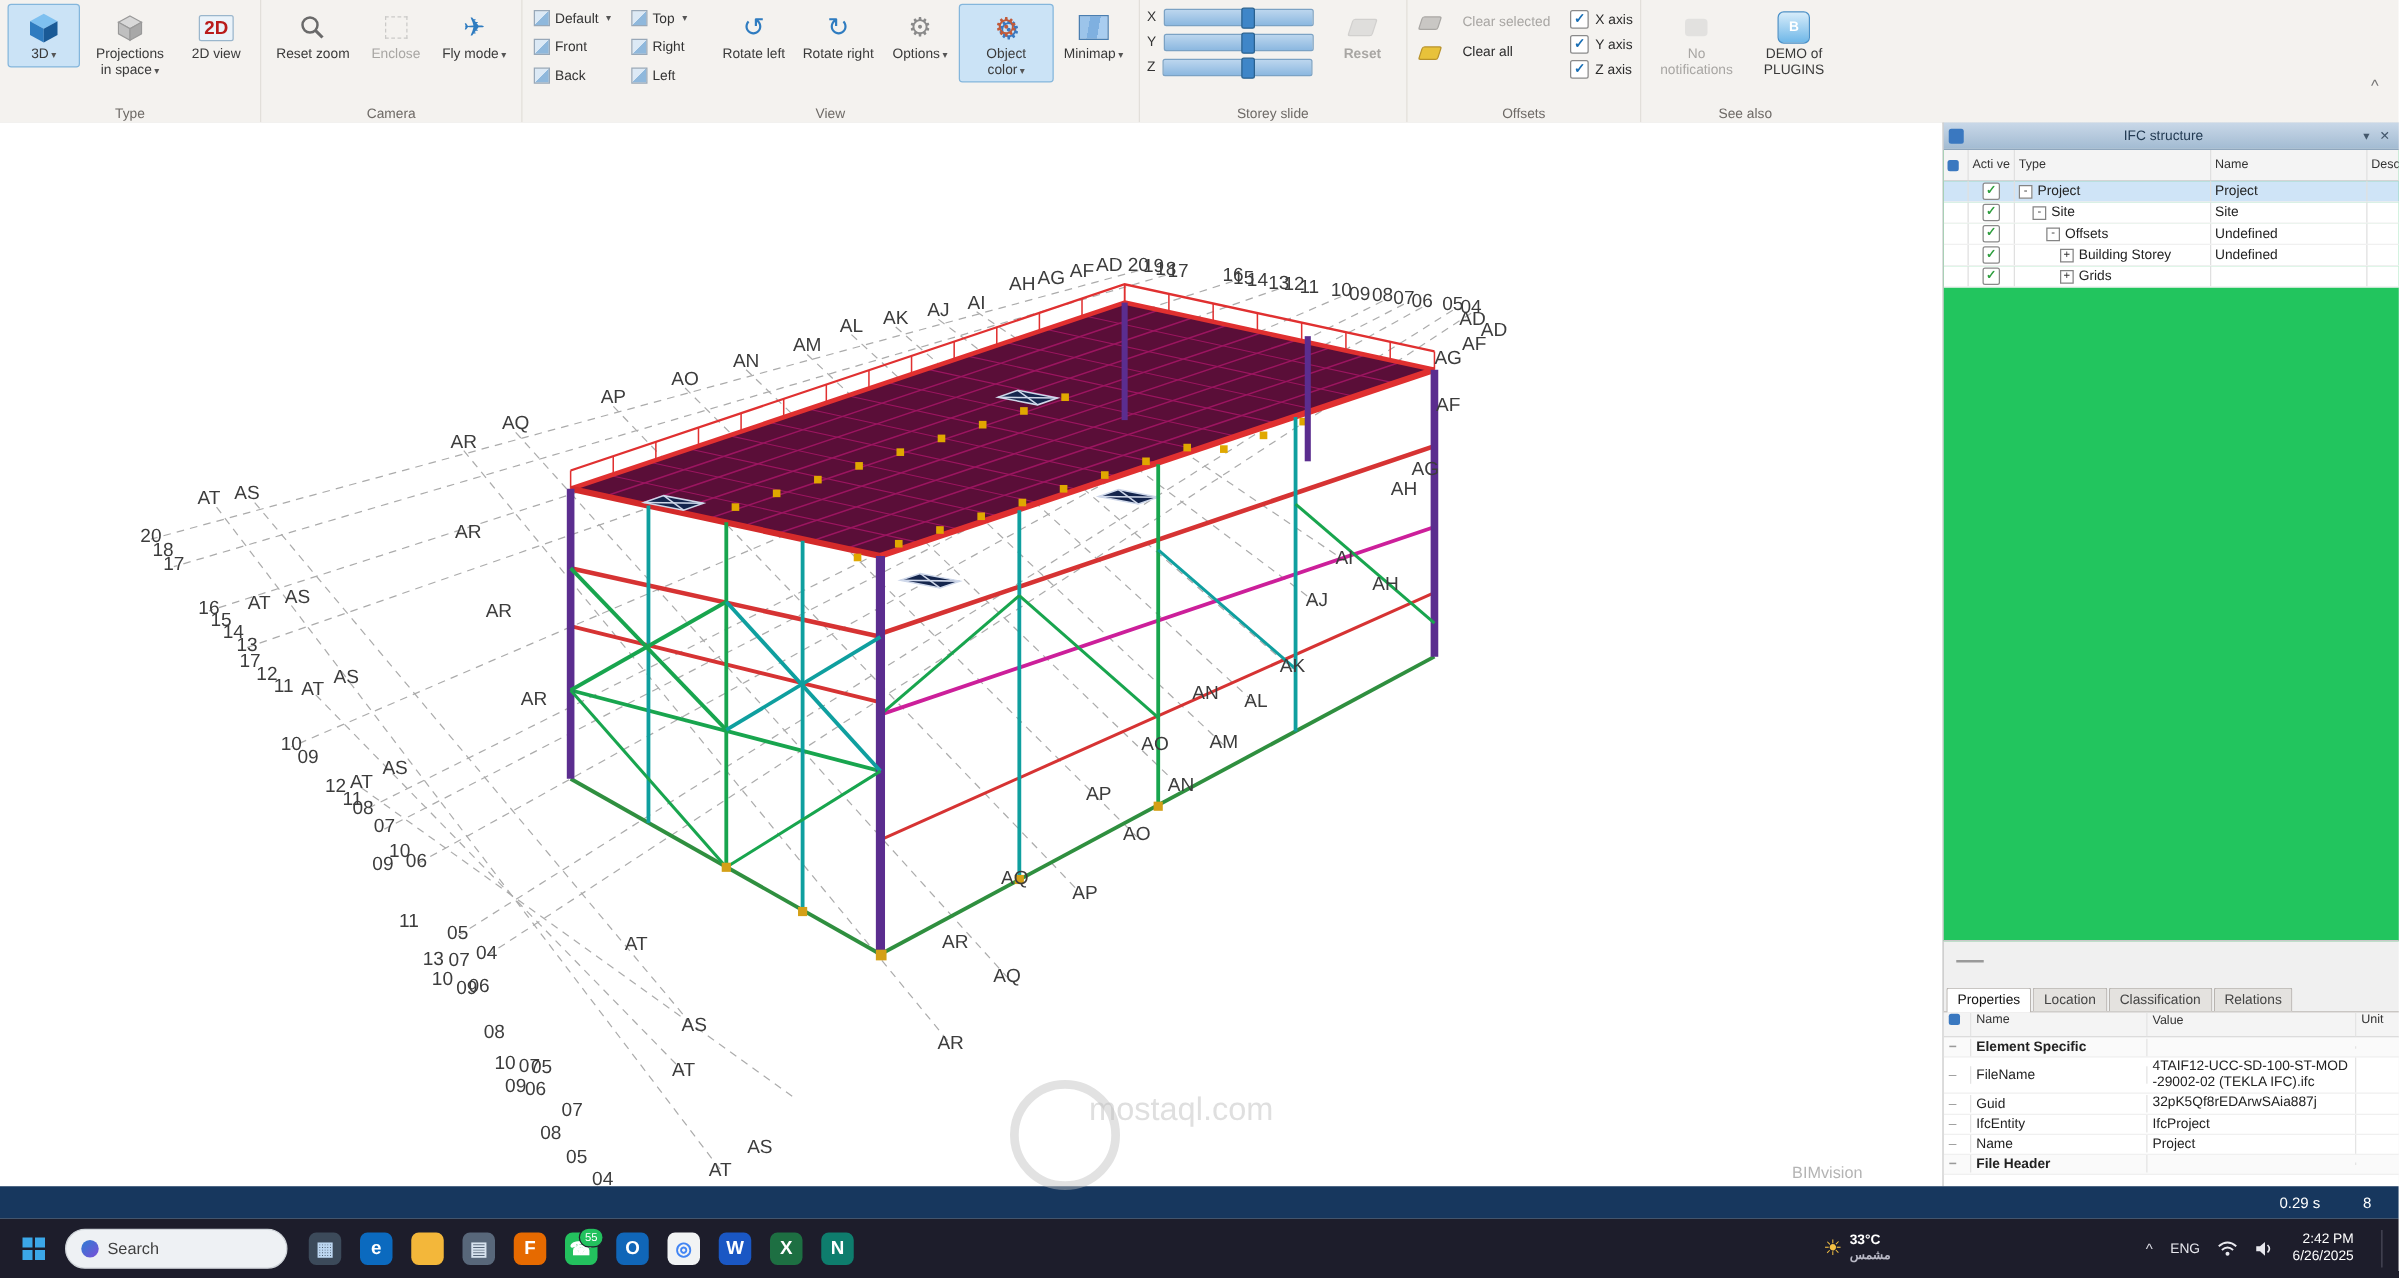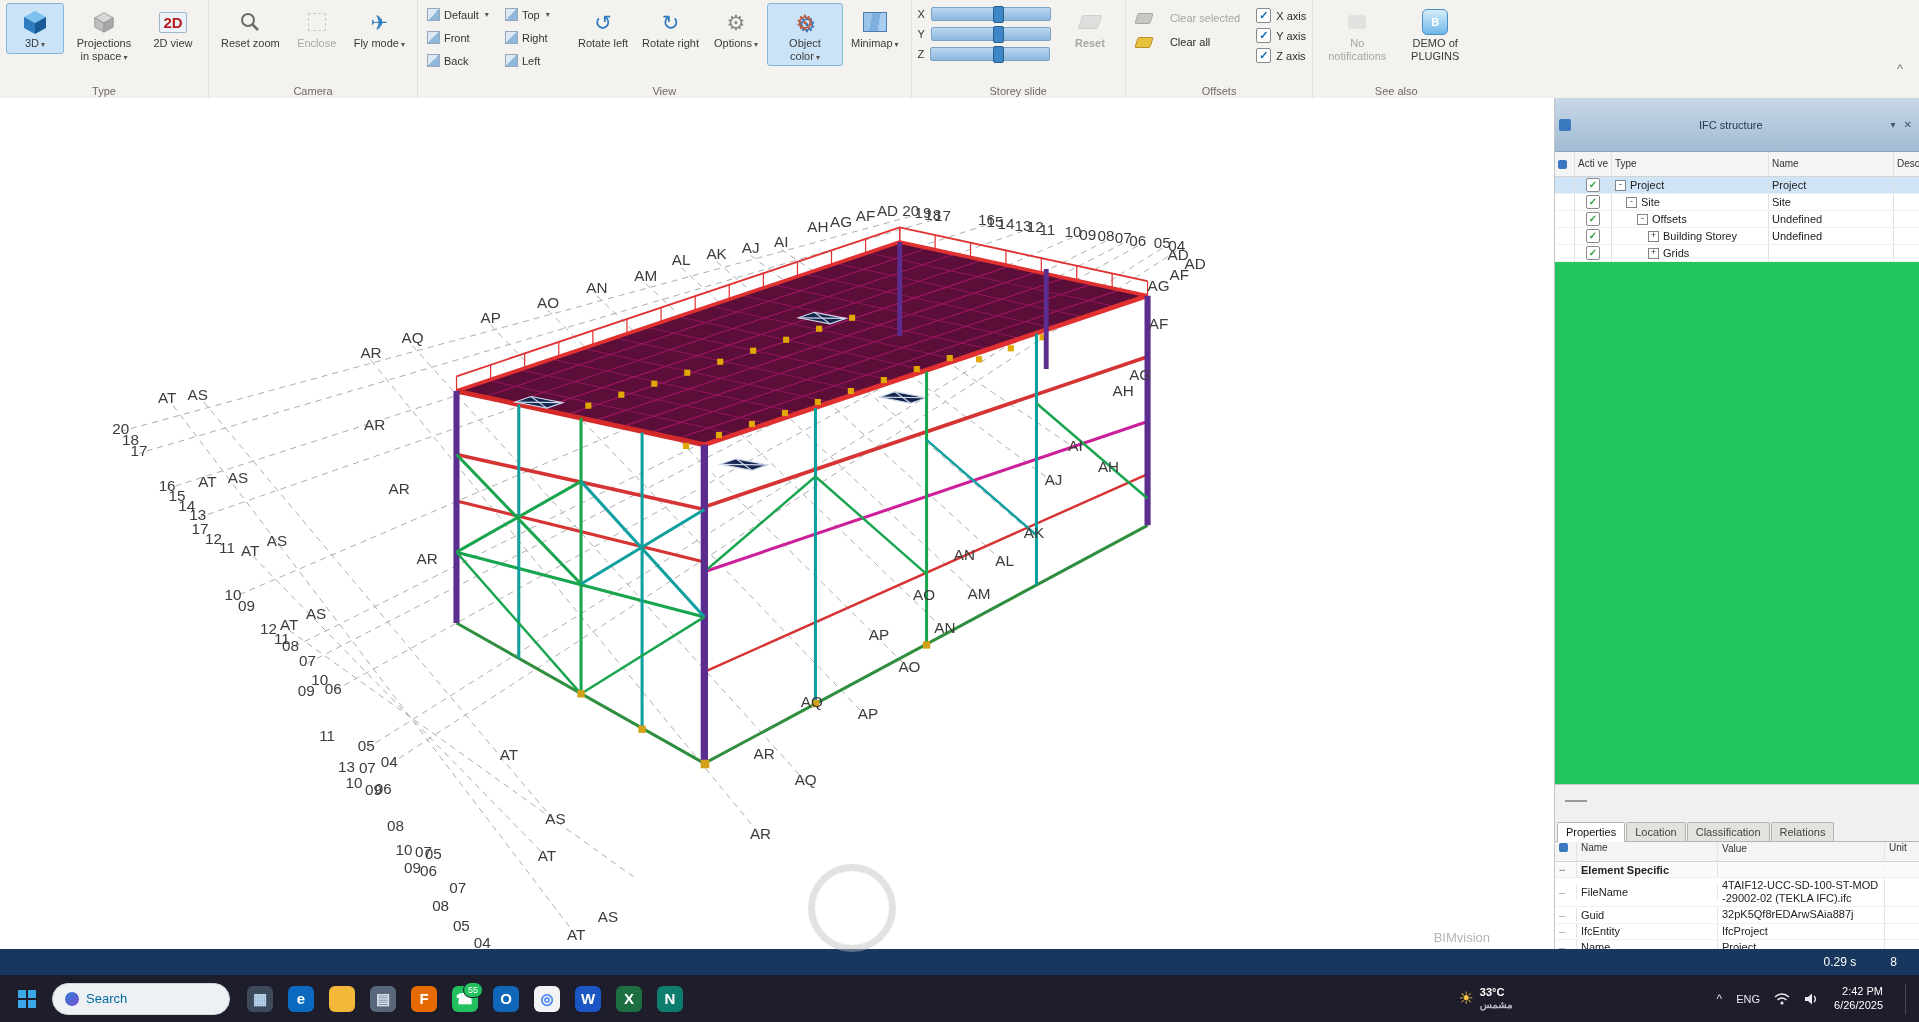--- a/index.html
+++ b/index.html
@@ -44,21 +44,21 @@
   .notif-ic{width:18px;height:14px;background:#cfcdca;border-radius:3px;position:relative;}
   .bimv-ic{width:24px;height:24px;border-radius:5px;border:1px solid #4a90c8;background:linear-gradient(#d6ecfa,#6fb7e8);color:#fff;font-weight:bold;font-size:11px;display:flex;align-items:center;justify-content:center;}
   #ribbon-collapse{position:absolute;right:16px;bottom:22px;color:#777;font-size:13px;cursor:default;}
   
   #viewport{position:absolute;left:0;top:98px;width:1554px;height:851px;background:#ffffff;overflow:hidden;}
   #viewport svg{width:100%;height:100%;display:block;}
   .glabel{font-size:12.5px;fill:#3c3c3c;text-anchor:middle;font-family:"Liberation Sans",sans-serif;}
   #bimv-watermark{position:absolute;right:64px;bottom:4px;color:#b4b4b4;font-size:13px;}
   
   #side-panel{position:absolute;left:1554px;top:98px;width:365px;height:851px;background:#f0f0f0;border-left:1px solid #c4c4c4;font-size:11px;}
-  #ifc-header{height:21px;background:linear-gradient(#c9d8e8,#a2bbd2);border-bottom:1px solid #8fa6bc;display:flex;align-items:center;padding:16px 4px;color:#223a52;}
+  #ifc-header{height:21px;background:linear-gradient(#c9d8e8,#a2bbd2);border-bottom:1px solid #8fa6bc;display:flex;align-items:center;padding:0 4px;color:#223a52;}
   #ifc-header .title{flex:1;text-align:center;font-size:11px;}
   .hdr-ic{width:12px;height:12px;background:#3a78c0;border-radius:2px;margin-right:4px;}
   .hdr-btn{color:#44586c;font-size:10px;padding:0 4px;cursor:default;}
   #tree-wrap{background:#22c55e;height:632px;border-bottom:1px solid #c8c8c8;overflow:hidden;}
   .tree-hrow,.tree-row{display:flex;align-items:stretch;}
   .tree-hrow{background:#f4f4f4;border-bottom:1px solid #d4d4d4;height:24px;}
   .tcell{border-right:1px solid #e0e0e0;padding:1px 3px;display:flex;align-items:center;overflow:hidden;white-space:nowrap;}
   .hc{font-size:10px;color:#333;white-space:normal;line-height:1.05;}
   .c-pre{width:13px;}
   .c-act{width:30px;justify-content:center;}
@@ -89,21 +89,21 @@
   
   #site-watermark{position:absolute;left:790px;top:870px;width:310px;text-align:center;pointer-events:none;z-index:5;}
   #site-watermark .ring{position:absolute;left:18px;top:-6px;width:74px;height:74px;border:7px solid rgba(190,190,190,.45);border-radius:50%;}
   #site-watermark .ar{font-size:44px;color:rgba(185,185,185,.75);font-weight:bold;}
   #site-watermark .en{font-size:26px;color:rgba(215,215,215,.8);margin-top:2px;}
   
   #taskbar{position:absolute;left:0;top:975px;width:1919px;height:47px;background:#1d1d2b;display:flex;align-items:center;padding:0 10px;box-sizing:border-box;color:#e8e8ee;}
   #start-btn{width:34px;height:34px;display:flex;align-items:center;justify-content:center;border-radius:5px;}
   .winlogo{display:grid;grid-template-columns:8px 8px;grid-auto-rows:8px;gap:2px;}
   .winlogo div{background:#3ba7e8;}
-  #search-pill{display:flex;align-items:center;gap:7px;background:#eef1f4;border:1px solid #cfd4d9;border-radius:16px;height:30px;width:152px;padding:0 12px;margin-left:8px;color:#0369a1;font-size:13px;}
+  #search-pill{display:flex;align-items:center;gap:7px;background:#eef1f4;border:1px solid #cfd4d9;border-radius:16px;height:30px;width:152px;padding:0 12px;margin-left:8px;color:#404040;font-size:13px;}
   .search-dot{width:14px;height:14px;border-radius:50%;background:linear-gradient(135deg,#2d7dd2,#7b4fd8);}
   #taskbar-apps{display:flex;align-items:center;gap:9px;margin-left:14px;}
   .tb-app{position:relative;width:32px;height:36px;display:flex;align-items:center;justify-content:center;border-radius:4px;}
   .tb-glyph{width:26px;height:26px;border-radius:6px;display:flex;align-items:center;justify-content:center;font-size:15px;font-weight:bold;}
   .tb-badge{position:absolute;right:-2px;top:1px;min-width:14px;height:14px;border-radius:8px;background:#23c15e;color:#fff;font-size:9px;display:flex;align-items:center;justify-content:center;padding:0 2px;border:1px solid #1d1d2b;}
   #tray{margin-left:auto;display:flex;align-items:center;gap:14px;}
   #weather{display:flex;align-items:center;gap:6px;margin-right:190px;}
   #weather .sun{color:#f6c244;font-size:17px;}
   #weather .wtxt{display:flex;flex-direction:column;line-height:1.15;font-weight:bold;}
   #weather .t{font-size:11px;color:#fff;}
@@ -754,20 +754,21 @@
   </div>
 </div>
 
 <div id="status-strip">
   <span>0.29 s</span>
   <span>8</span>
 </div>
 
 <div id="site-watermark">
   <div class="ring"></div>
+  <div class="en">mostaql.com</div>
 </div>
 
 <div id="taskbar">
   <div id="start-btn">
     <div class="winlogo">
         <div></div>
         <div></div>
         <div></div>
         <div></div>
       </div>

